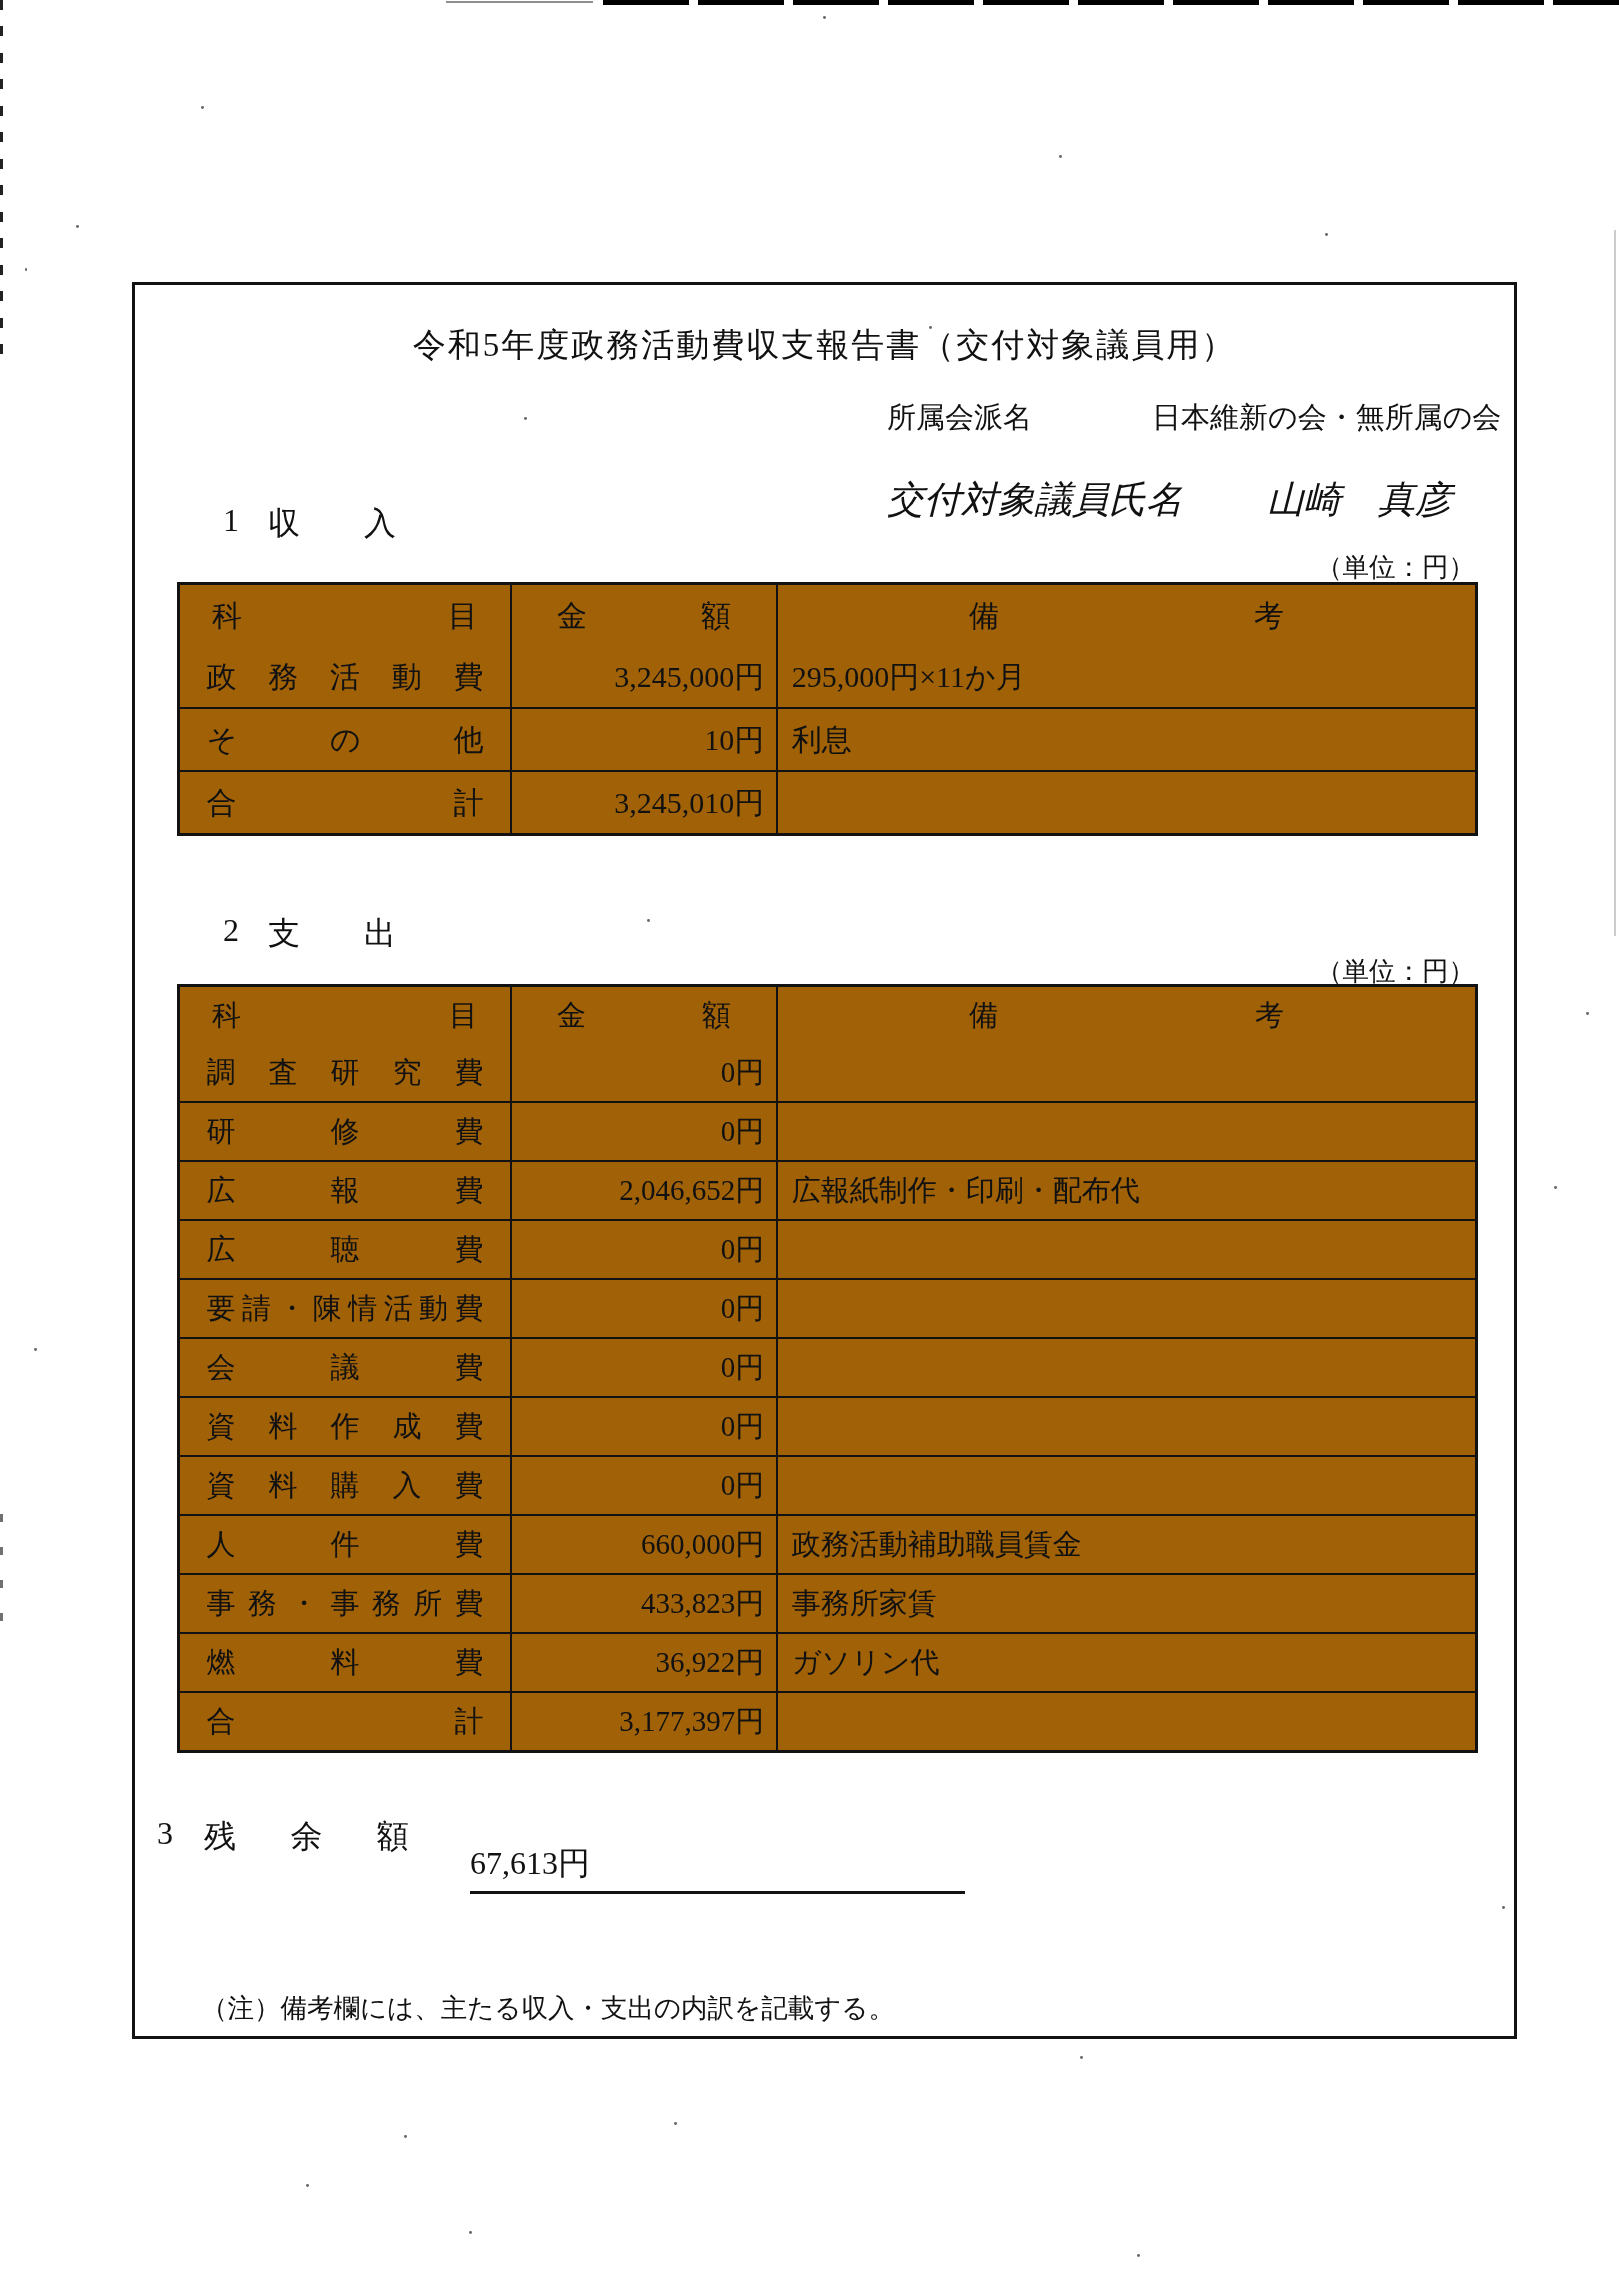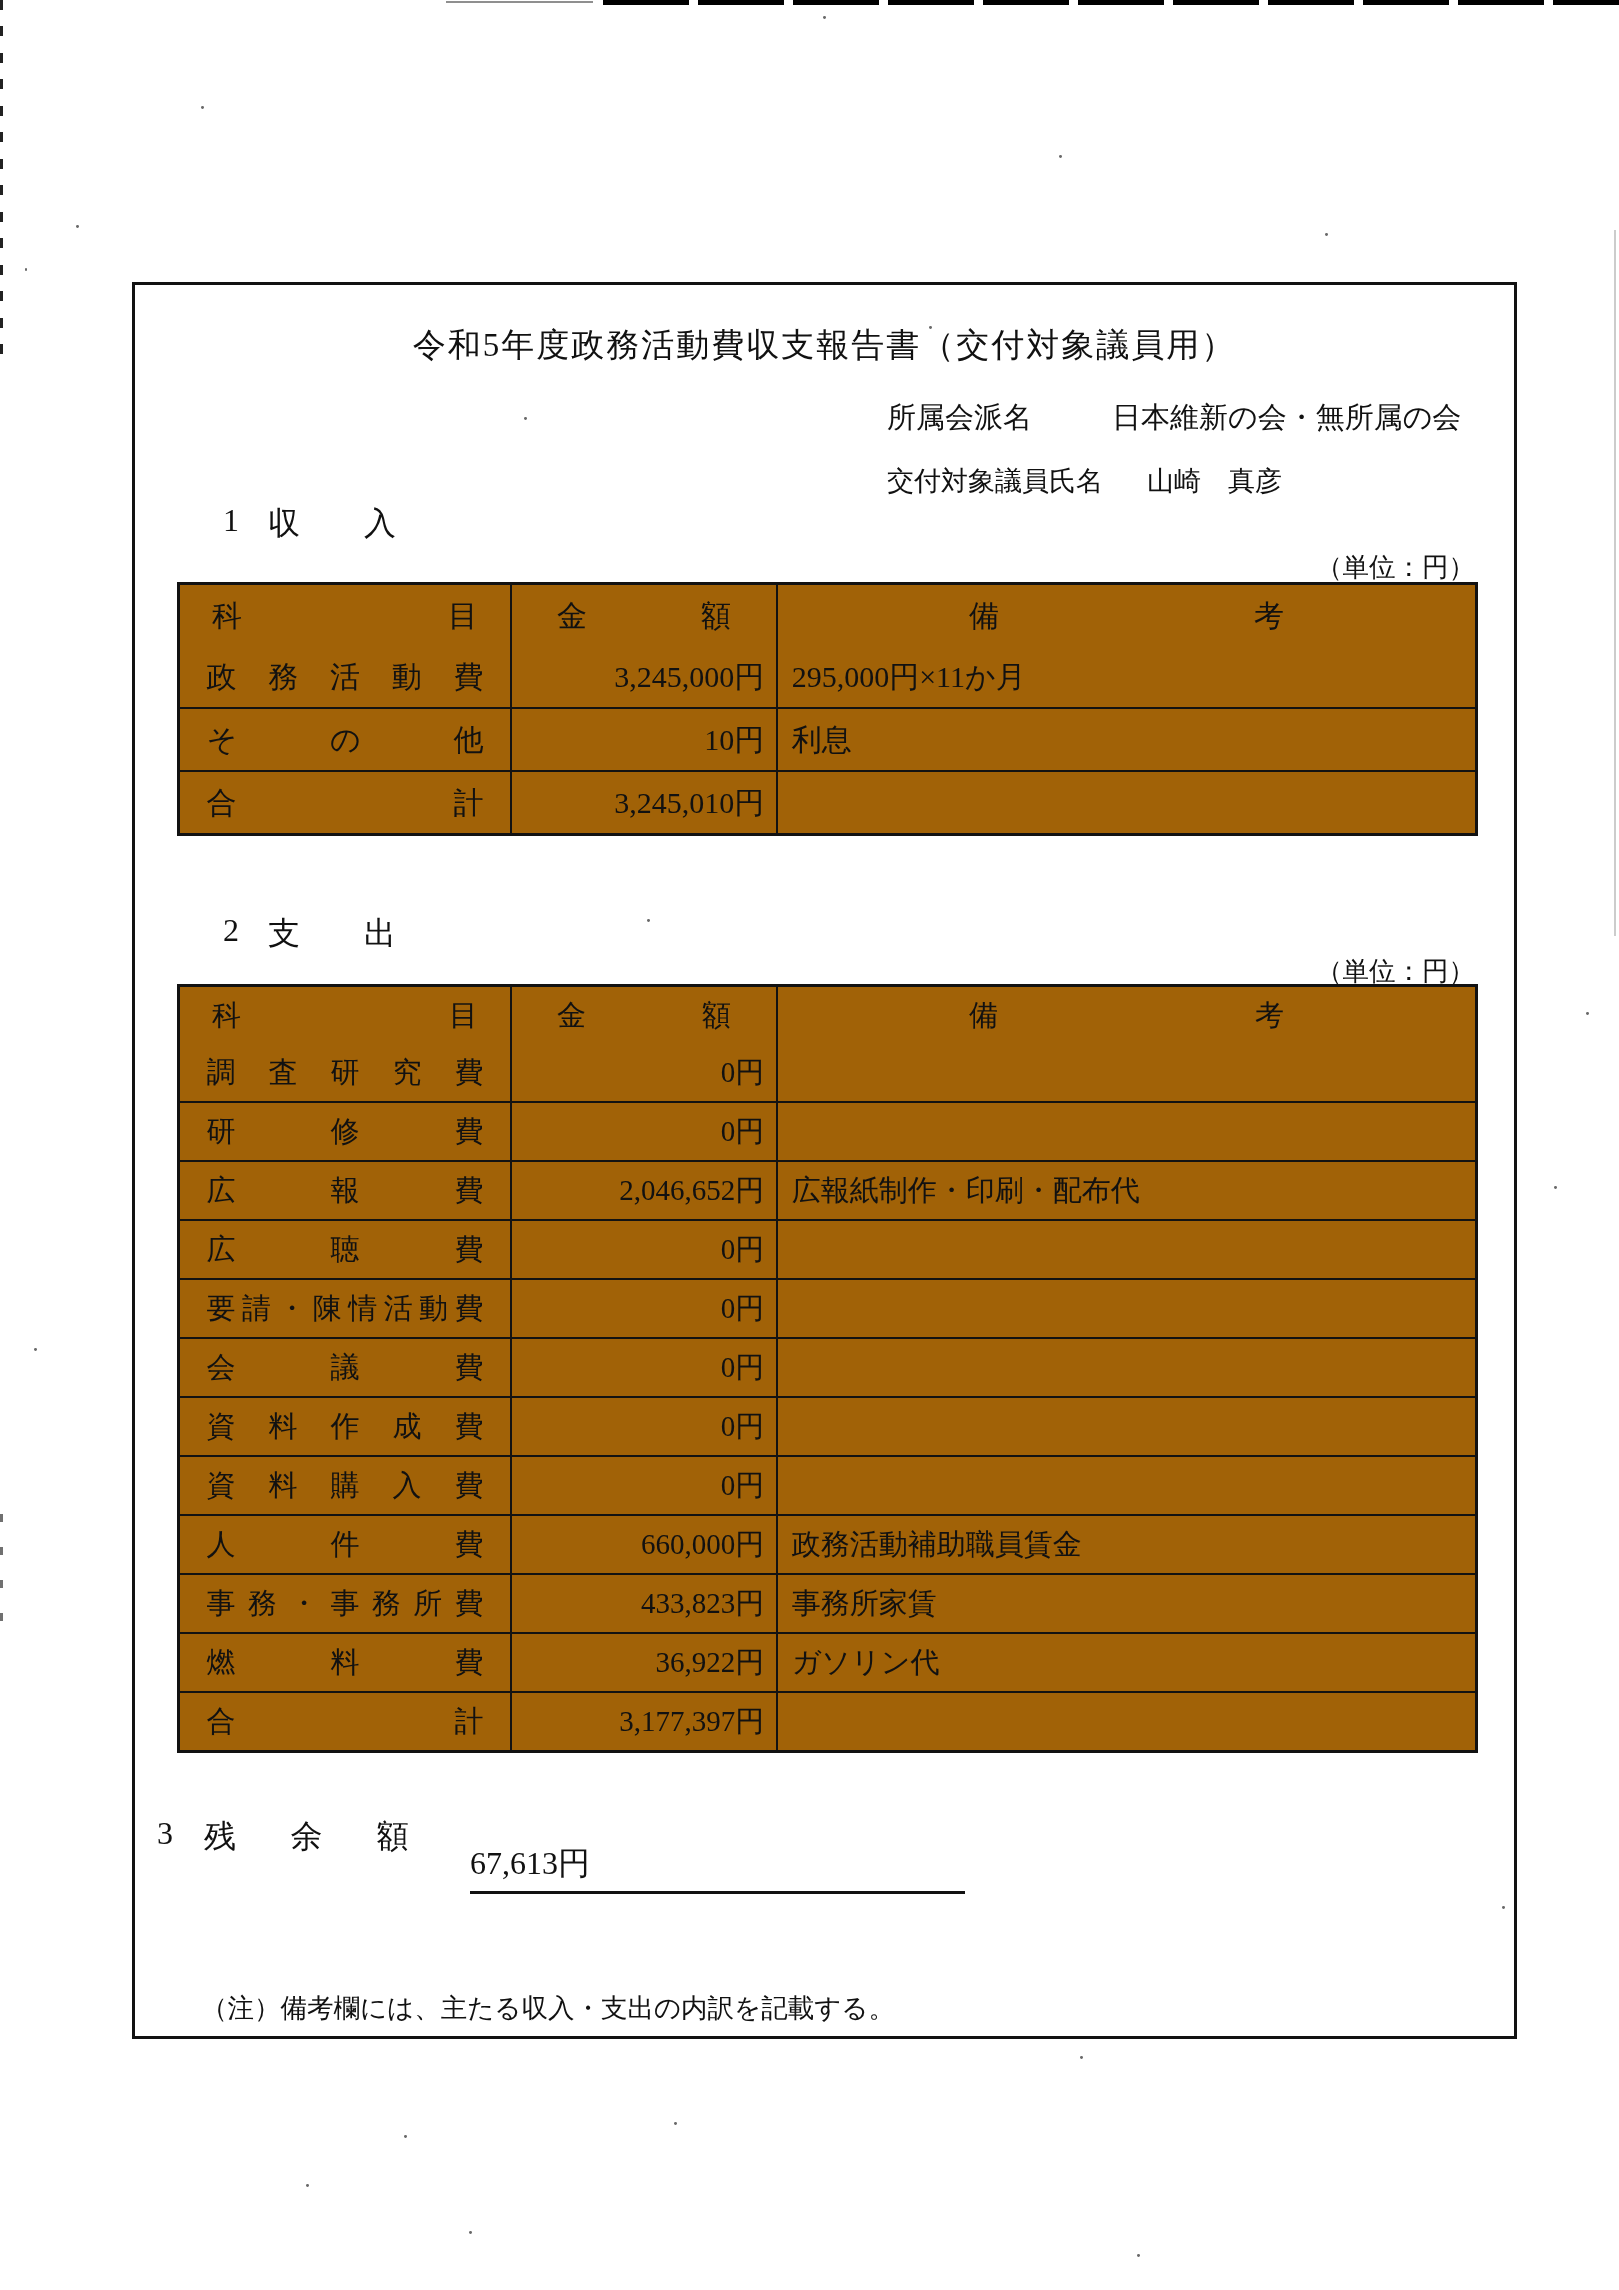--- a/index.html
+++ b/index.html
@@ -31,23 +31,23 @@
   .doc-frame{
     position:absolute;left:132px;top:282px;width:1385px;height:1757px;
     border:3.9px solid #121212;box-sizing:border-box;
   }
 
   
   .doc-title{
     position:absolute;left:132px;top:323px;width:1385px;
     text-align:center;font-size:33px;letter-spacing:2px;white-space:nowrap;
   }
-  .id-line{position:absolute;left:887px;white-space:nowrap;display:flex;}
+  .id-line{position:absolute;left:887px;white-space:nowrap;display:flex;gap:40px;}
   .faction-line{top:398px;font-size:29px;}
-  .member-line{top:463px;font-size:27px;}
+  .member-line{top:475px;font-size:37px;font-style:italic;}
   .faction-line .id-value{margin-left:80px;}
   .member-line .id-value{margin-left:44px;}
 
   
   .section-heading{position:absolute;left:223px;font-size:32px;white-space:nowrap;display:flex;}
   .section-heading .sec-num{margin-right:29px;}
   .sec-title-wide{letter-spacing:2em;}
   .unit-note{position:absolute;right:144px;font-size:26.5px;white-space:nowrap;}
 
   

